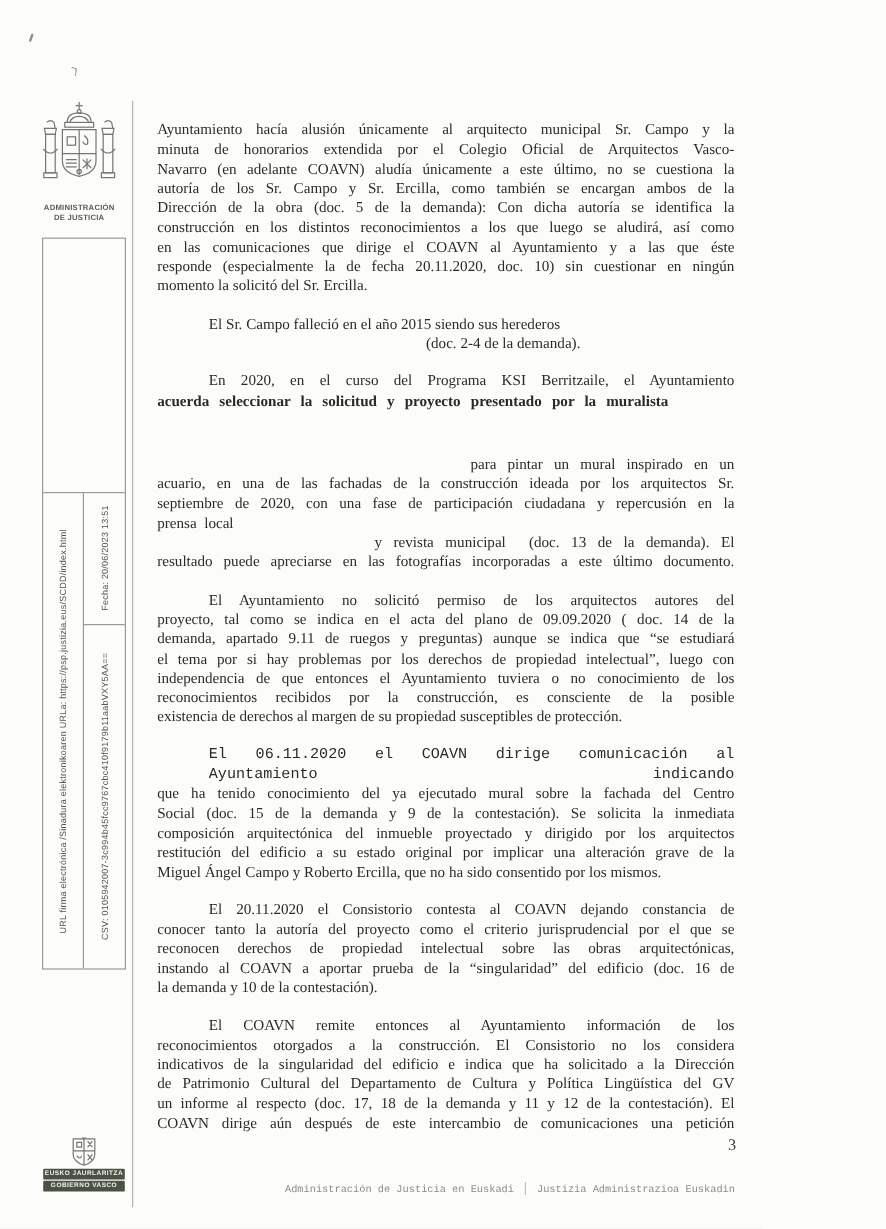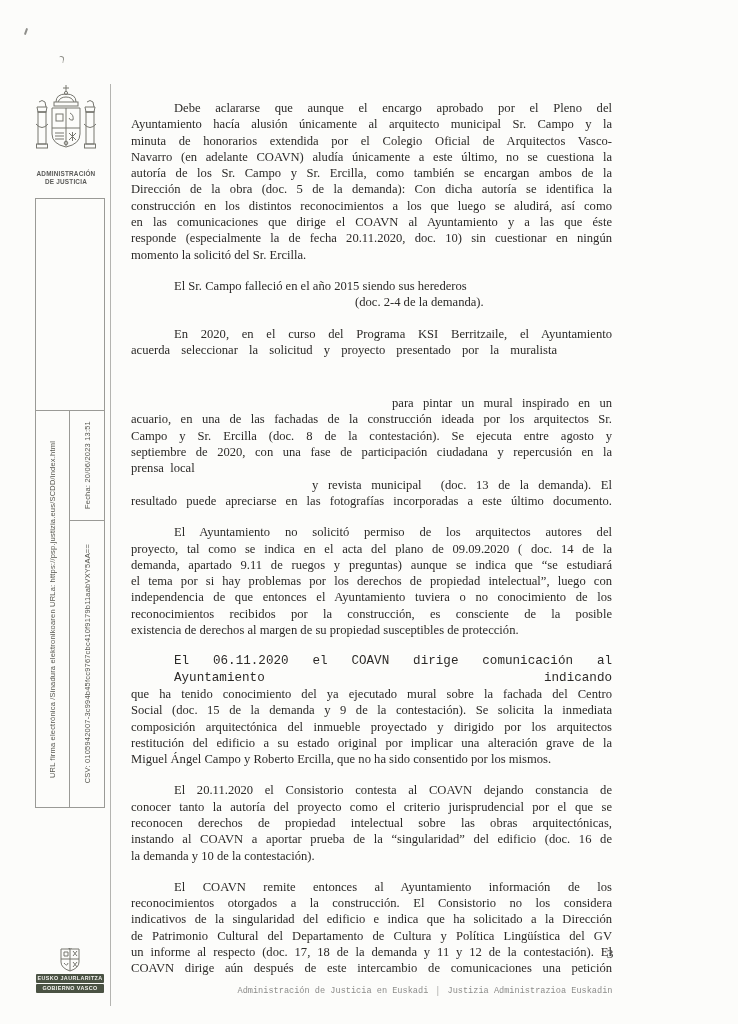--- a/index.html
+++ b/index.html
@@ -104,41 +104,39 @@
       <path class="s" d="M15 1 v22 M6 11 h18"></path>
       <path class="s" d="M9 4 h4 v4 h-4 z M18 3 l4 5 M22 3 l-4 5 M9 15 q3 4 4 0 M18 14 l4 5 M22 14 l-4 5"></path>
       <path class="s" d="M13 0 h4 M14.5 0 v1.5"></path>
     </svg>
     <div class="gov-bar">EUSKO JAURLARITZA</div>
     <div class="gov-bar">GOBIERNO VASCO</div>
   </div>
 
   <div class="body-text">
       <div class="para">
-        <div class="tl just" style="padding-left: 43px;">Debe aclararse que aunque el encargo aprobado por el Pleno del</div>
         <div class="tl just">Ayuntamiento hacía alusión únicamente al arquitecto municipal Sr. Campo y la</div>
         <div class="tl just">minuta de honorarios extendida por el Colegio Oficial de Arquitectos Vasco-</div>
         <div class="tl just">Navarro (en adelante COAVN) aludía únicamente a este último, no se cuestiona la</div>
         <div class="tl just">autoría de los Sr. Campo y Sr. Ercilla, como también se encargan ambos de la</div>
         <div class="tl just">Dirección de la obra (doc. 5 de la demanda): Con dicha autoría se identifica la</div>
         <div class="tl just">construcción en los distintos reconocimientos a los que luego se aludirá, así como</div>
         <div class="tl just">en las comunicaciones que dirige el COAVN al Ayuntamiento y a las que éste</div>
         <div class="tl just">responde (especialmente la de fecha 20.11.2020, doc. 10) sin cuestionar en ningún</div>
         <div class="tl">momento la solicitó del Sr. Ercilla.</div>
       </div>
       <div class="para">
         <div class="tl" style="padding-left: 43px;">El Sr. Campo falleció en el año 2015 siendo sus herederos</div>
         <div class="tl" style="padding-left: 224px;">(doc. 2-4 de la demanda).</div>
       </div>
       <div class="para">
         <div class="tl just" style="padding-left: 43px; font-family: Liberation Serif, serif;">En 2020, en el curso del Programa KSI Berritzaile, el Ayuntamiento</div>
-        <div class="tl just" style="width: 426px;">acuerda seleccionar la solicitud y proyecto presentado por la muralista</div>
+        <div class="tl just" style="width: 426px; font-weight: bold;">acuerda seleccionar la solicitud y proyecto presentado por la muralista</div>
         <div class="tl just" style="padding-left: 261px; margin-top: 37px;">para pintar un mural inspirado en un</div>
         <div class="tl just">acuario, en una de las fachadas de la construcción ideada por los arquitectos Sr.</div>
-        <div class="tl just">Campo y Sr. Ercilla (doc. 8 de la contestación). Se ejecuta entre agosto y</div>
         <div class="tl just">septiembre de 2020, con una fase de participación ciudadana y repercusión en la</div>
         <div class="tl">prensa&nbsp; local</div>
         <div class="tl just" style="padding-left: 181px;">y revista municipal &nbsp;(doc. 13 de la demanda). El</div>
         <div class="tl just">resultado puede apreciarse en las fotografías incorporadas a este último documento.</div>
       </div>
       <div class="para">
         <div class="tl just" style="padding-left: 43px;">El Ayuntamiento no solicitó permiso de los arquitectos autores del</div>
         <div class="tl just">proyecto, tal como se indica en el acta del plano de 09.09.2020 (&nbsp;doc. 14 de la</div>
         <div class="tl just">demanda, apartado 9.11 de ruegos y preguntas) aunque se indica que “se estudiará</div>
         <div class="tl just">el tema por si hay problemas por los derechos de propiedad intelectual”, luego con</div>

